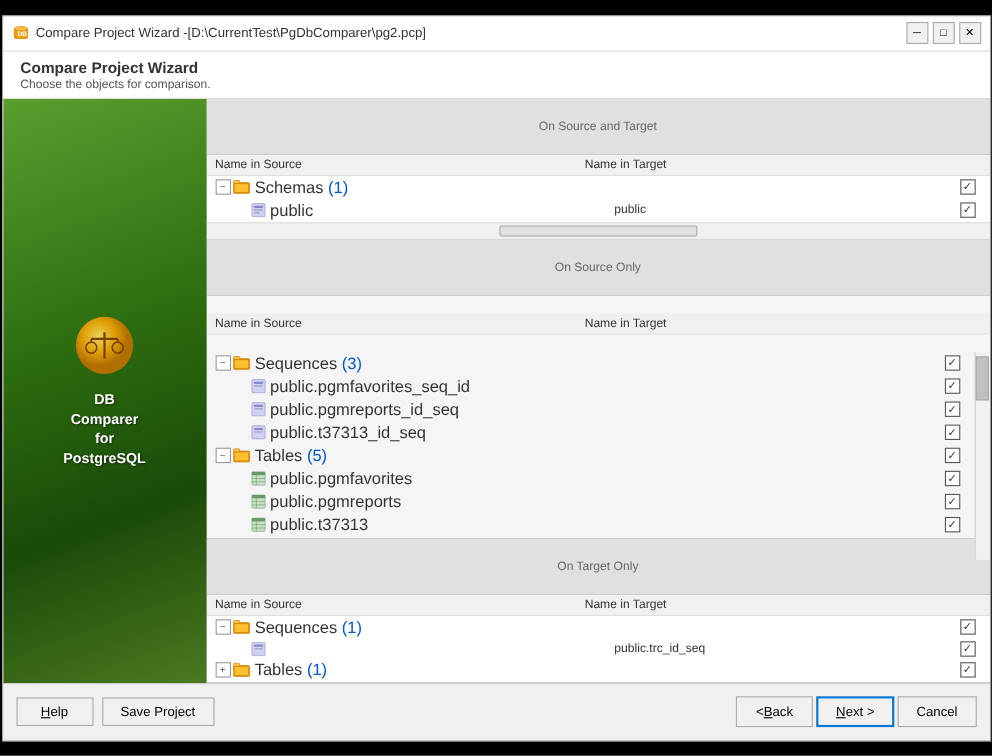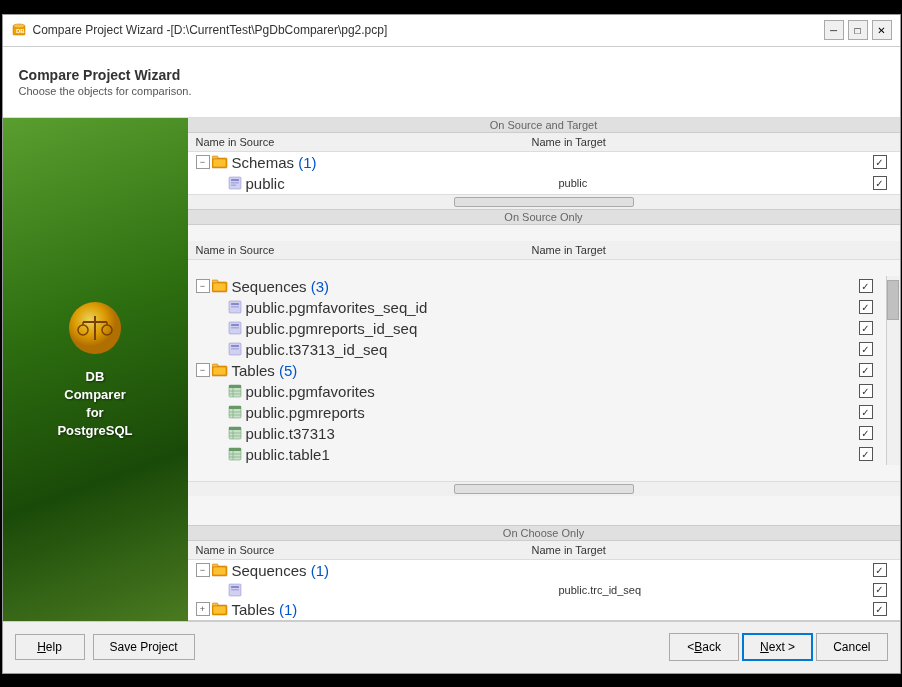--- a/index.html
+++ b/index.html
@@ -51,21 +51,21 @@
       border: 1px solid #aaa;
       background: #f0f0f0;
       cursor: pointer;
       display: flex;
       align-items: center;
       justify-content: center;
       font-size: 10px;
     }
     .header-section {
       background: #fff;
-      padding: 20px 16px;
+      padding: 6px 16px;
       border-bottom: 1px solid #ddd;
     }
     .header-title {
       font-size: 14px;
       font-weight: bold;
       color: #333;
     }
     .header-subtitle {
       font-size: 11px;
       color: #555;
@@ -110,21 +110,21 @@
       display: flex;
       flex-direction: column;
       overflow: hidden;
       background: #f5f5f5;
     }
     .section-header {
       background: #e0e0e0;
       text-align: center;
       font-size: 11px;
       color: #666;
-      padding: 1px;
+      padding: 19px;
       border-bottom: 1px solid #ccc;
     }
     .table-section {
       background: #fff;
       border-bottom: 1px solid #ccc;
     }
     .table-header-row {
       display: flex;
       background: #f0f0f0;
       border-bottom: 1px solid #ddd;
@@ -529,21 +529,21 @@
             <div class="vscroll-thumb"></div>
           </div>
         </div>
 
         <div class="scrollbar-h-container">
           <div class="hscroll-track"></div>
         </div>
       </div>
 
       <div class="target-only-block table-section">
-        <div class="section-header">On Choose Only</div>
+        <div class="section-header">On Target Only</div>
         <div class="table-header-row">
           <div class="col-name-source">Name in Source</div>
           <div class="col-name-target">Name in Target</div>
           <div class="col-check"></div>
         </div>
 
         <div class="tree-row indent-1">
           <div class="expand-icon">−</div>
           <svg class="folder-icon" viewBox="0 0 16 14">
             <rect x="0" y="3" width="15" height="10" rx="1" fill="#f0a000" stroke="#c07000" stroke-width="0.5"></rect>

